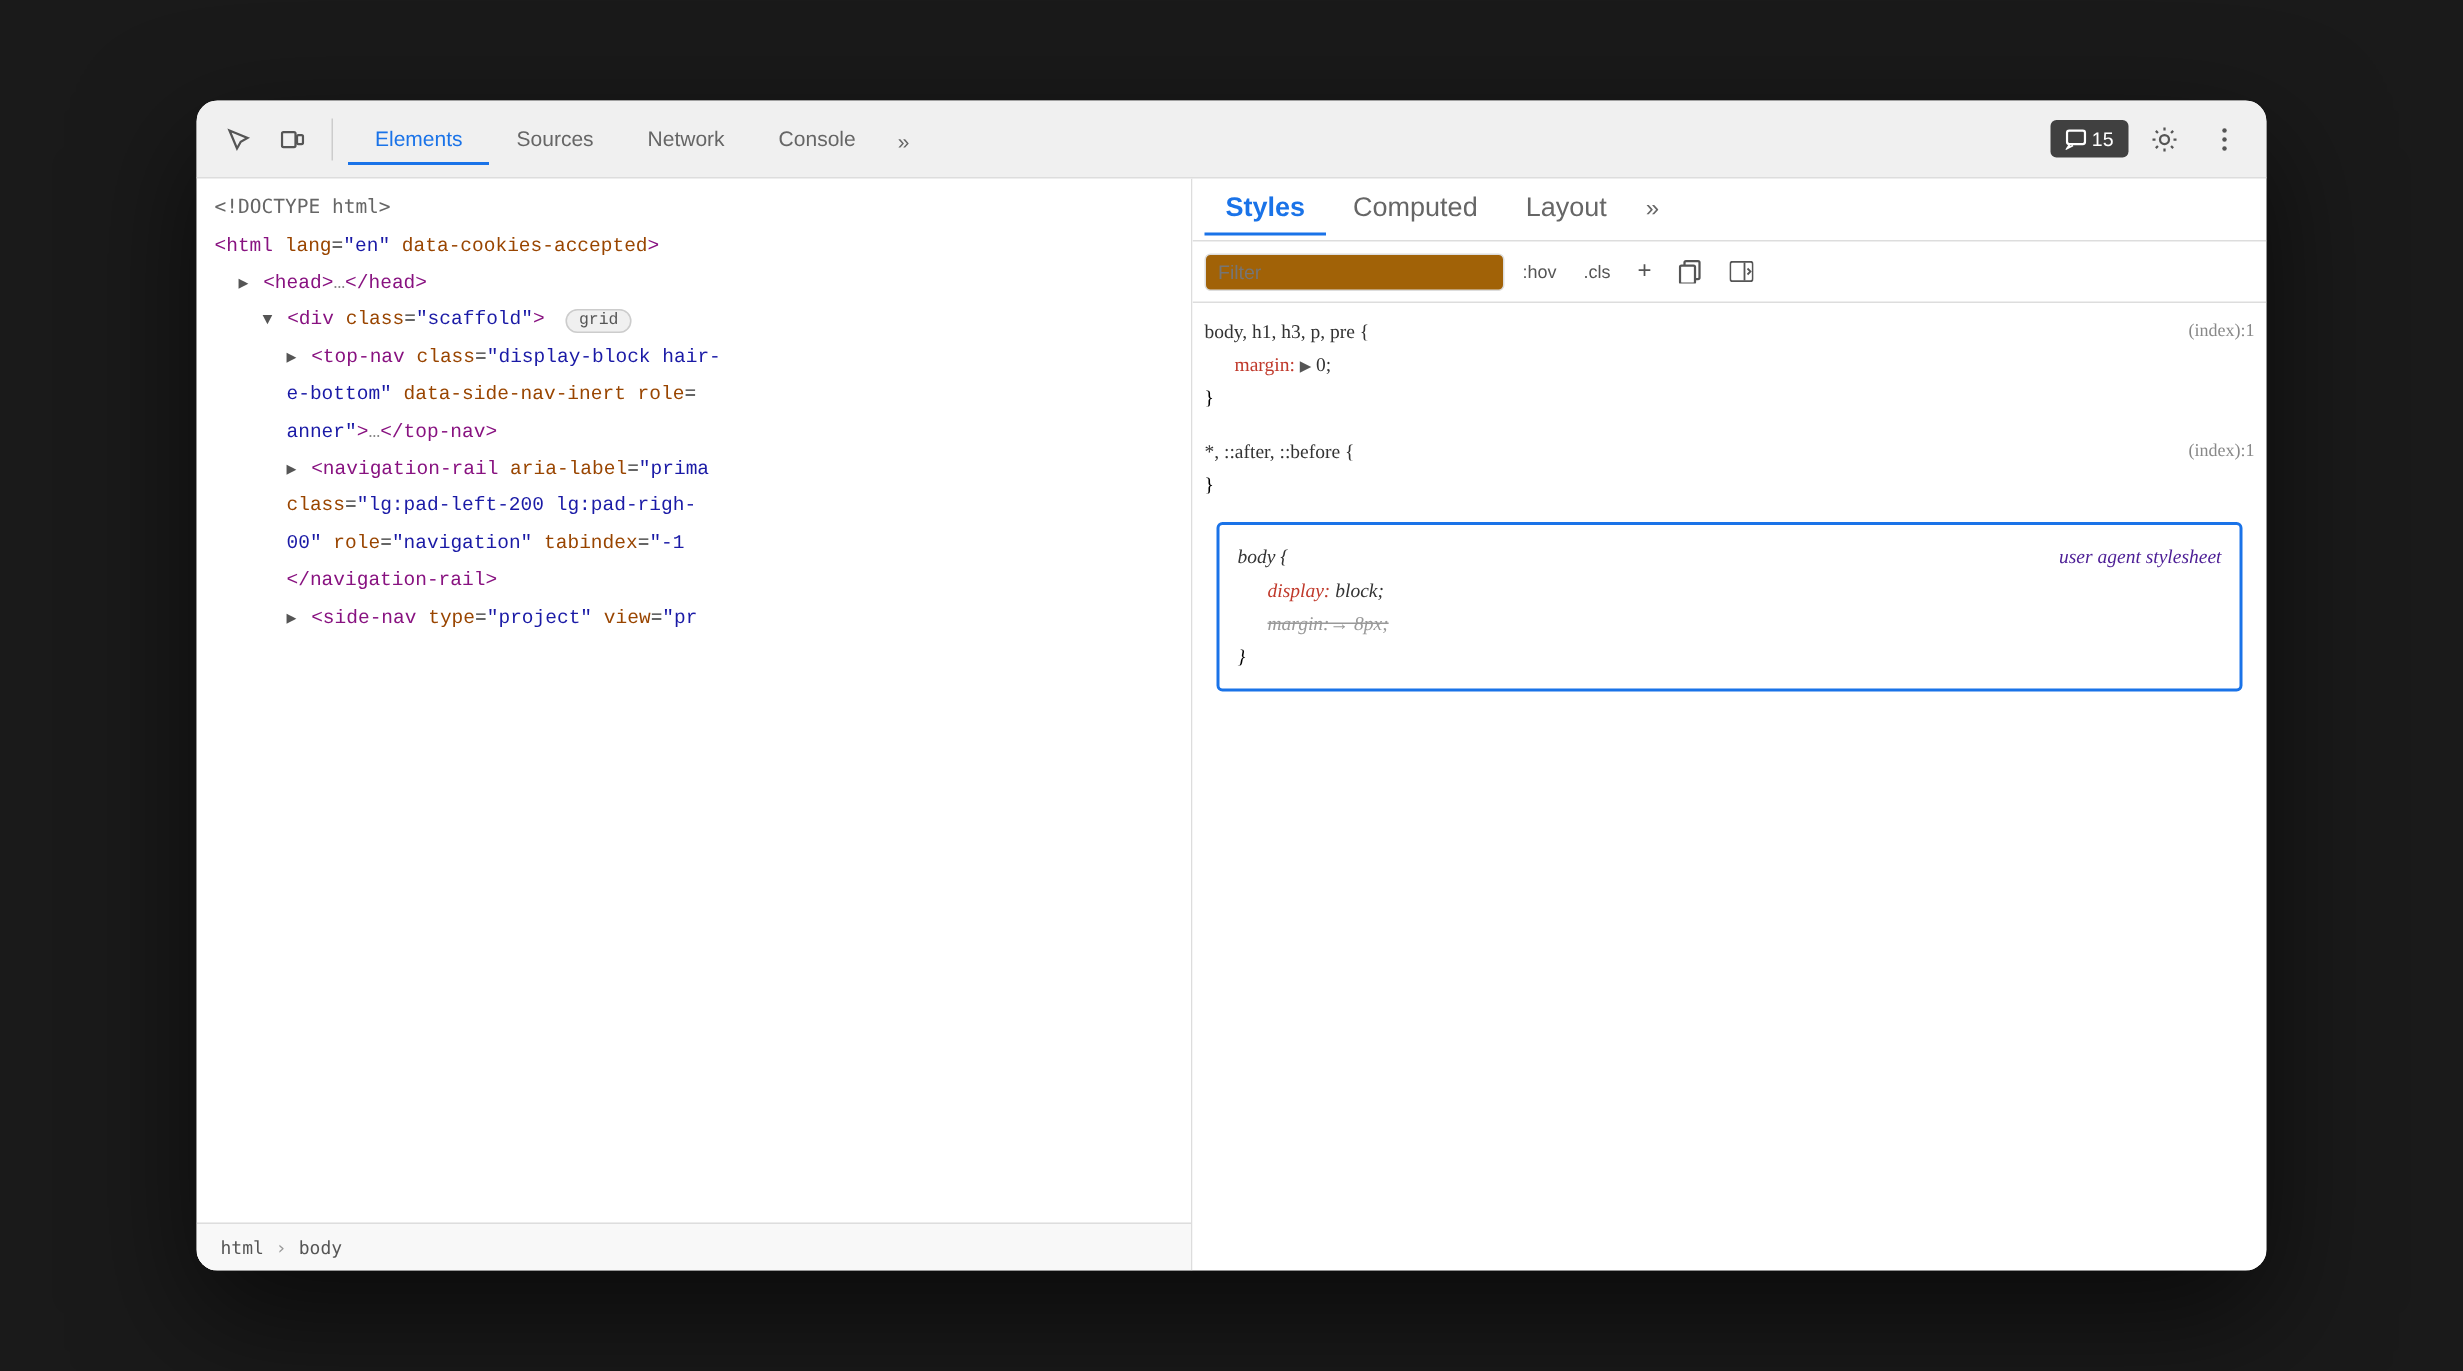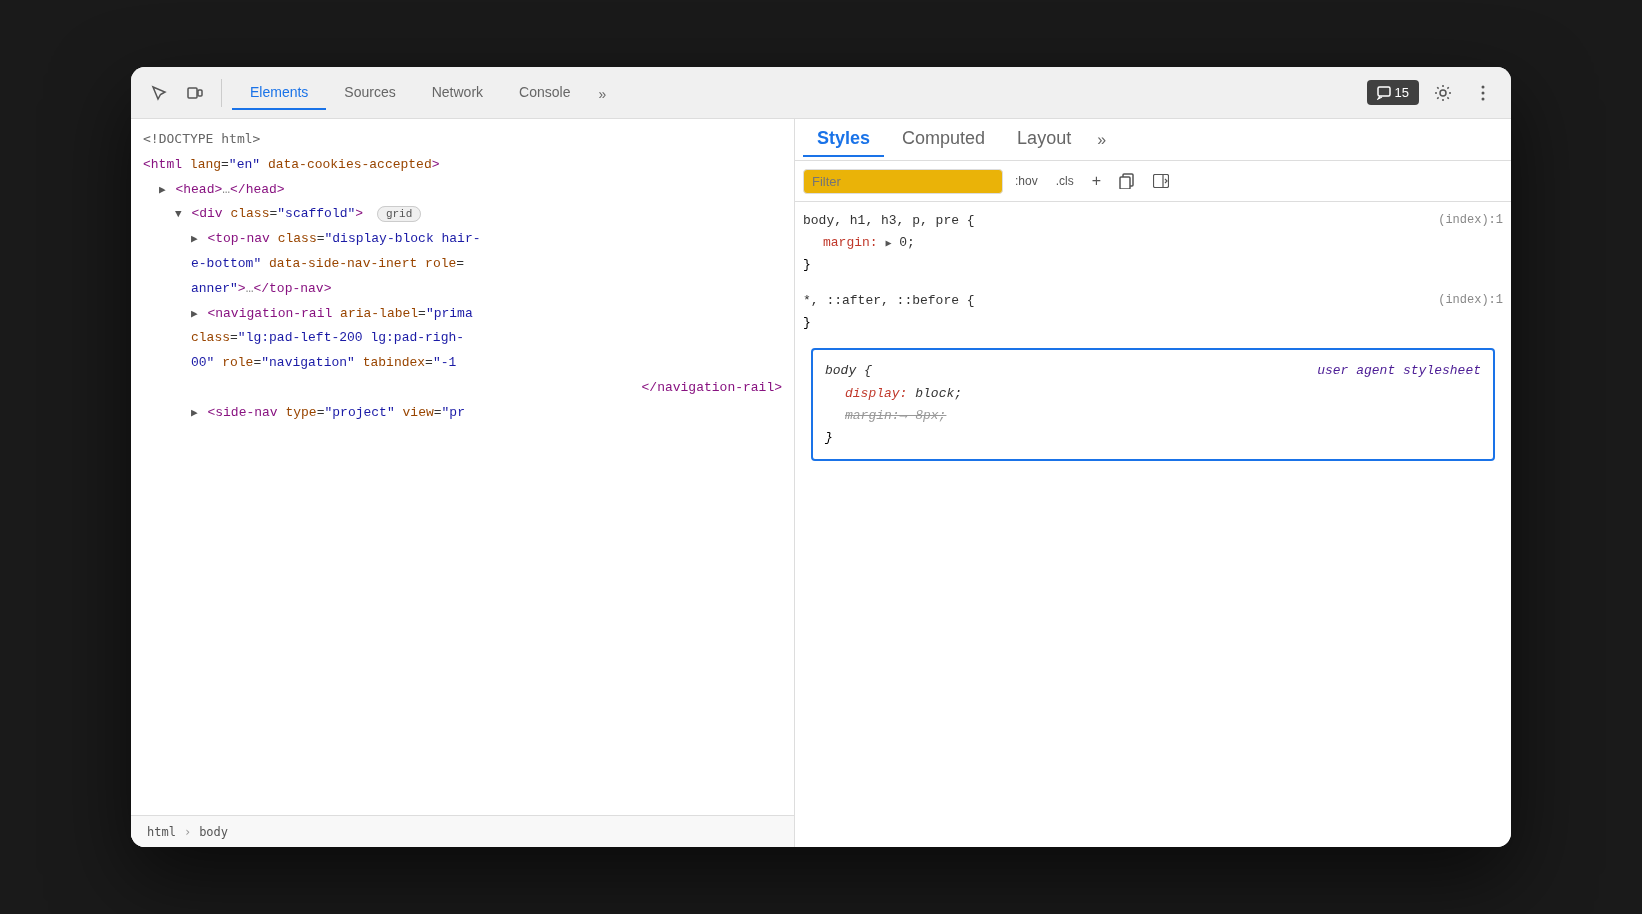--- a/index.html
+++ b/index.html
@@ -266,21 +266,21 @@
       gap: 6px;
       flex-shrink: 0;
     }
 
     .filter-input {
       flex: 1;
       border: 1px solid #ddd;
       border-radius: 4px;
       padding: 4px 8px;
       font-size: 13px;
-      background: #eab308;
+      background: #a16207;
       max-width: 200px;
     }
 
     .filter-btn {
       background: none;
       border: none;
       font-size: 12px;
       color: #555;
       cursor: pointer;
       padding: 3px 6px;
@@ -297,21 +297,21 @@
       border-radius: 3px;
       color: #555;
       font-size: 14px;
     }
 
     
     .css-content {
       flex: 1;
       overflow: auto;
       padding: 8px;
-      font-family: Liberation Mono, monospace;
+      font-family: Liberation Serif, serif;
       font-size: 13px;
     }
 
     .css-rule {
       margin-bottom: 14px;
       line-height: 1.7;
     }
 
     .css-rule-highlighted {
       border: 2.5px solid #1a73e8;
@@ -431,21 +431,21 @@
           <span class="attr-name"> aria-label</span>=<span class="attr-value">"prima</span>
         </div>
         <div class="html-line" style="padding-left: 60px;">
           <span class="attr-name">class</span>=<span class="attr-value">"lg:pad-left-200 lg:pad-righ-</span>
         </div>
         <div class="html-line" style="padding-left: 60px;">
           <span class="attr-value">00"</span>
           <span class="attr-name"> role</span>=<span class="attr-value">"navigation"</span>
           <span class="attr-name"> tabindex</span>=<span class="attr-value">"-1</span>
         </div>
-        <div class="html-line" style="padding-left: 60px; text-align: right;">
+        <div class="html-line" style="padding-left: 60px;">
           <span class="tag">&lt;/navigation-rail&gt;</span>
         </div>
         <div class="html-line" style="padding-left: 60px;">
           <span class="triangle">▶</span>
           <span class="tag"> &lt;side-nav</span>
           <span class="attr-name"> type</span>=<span class="attr-value">"project"</span>
           <span class="attr-name"> view</span>=<span class="attr-value">"pr</span>
         </div>
 
       </div>

